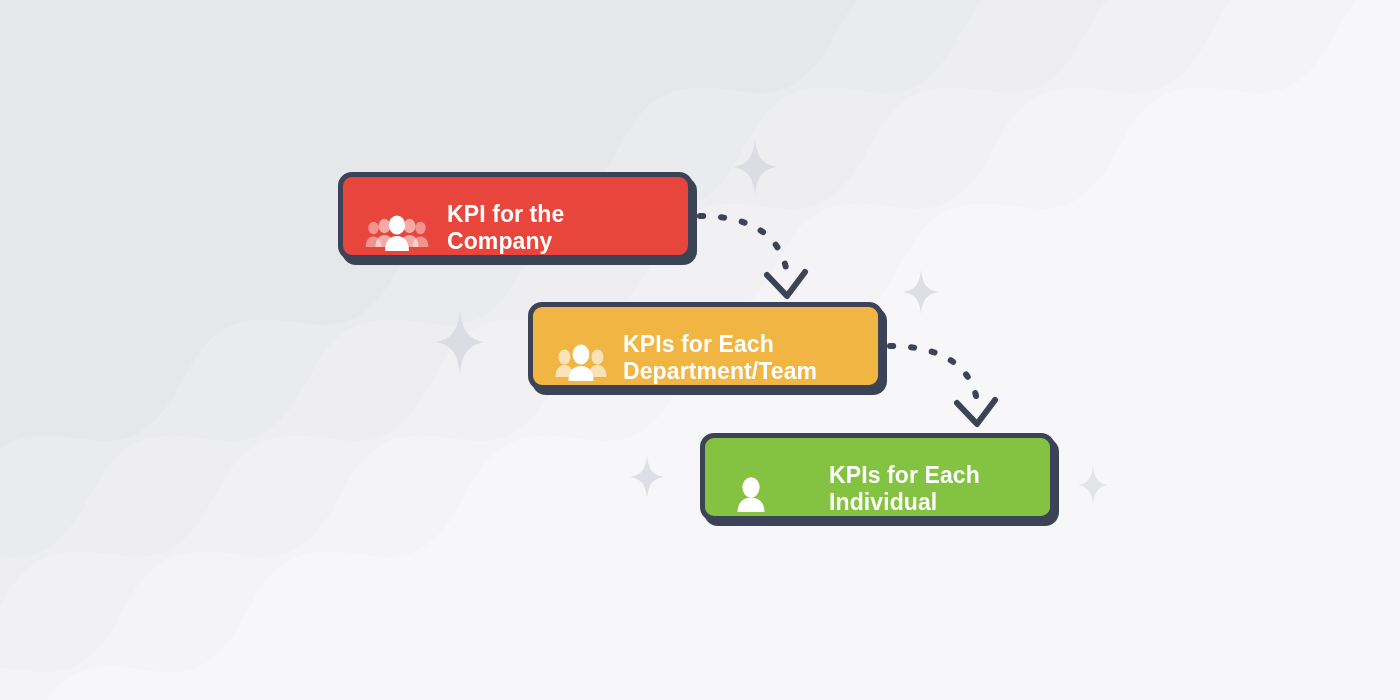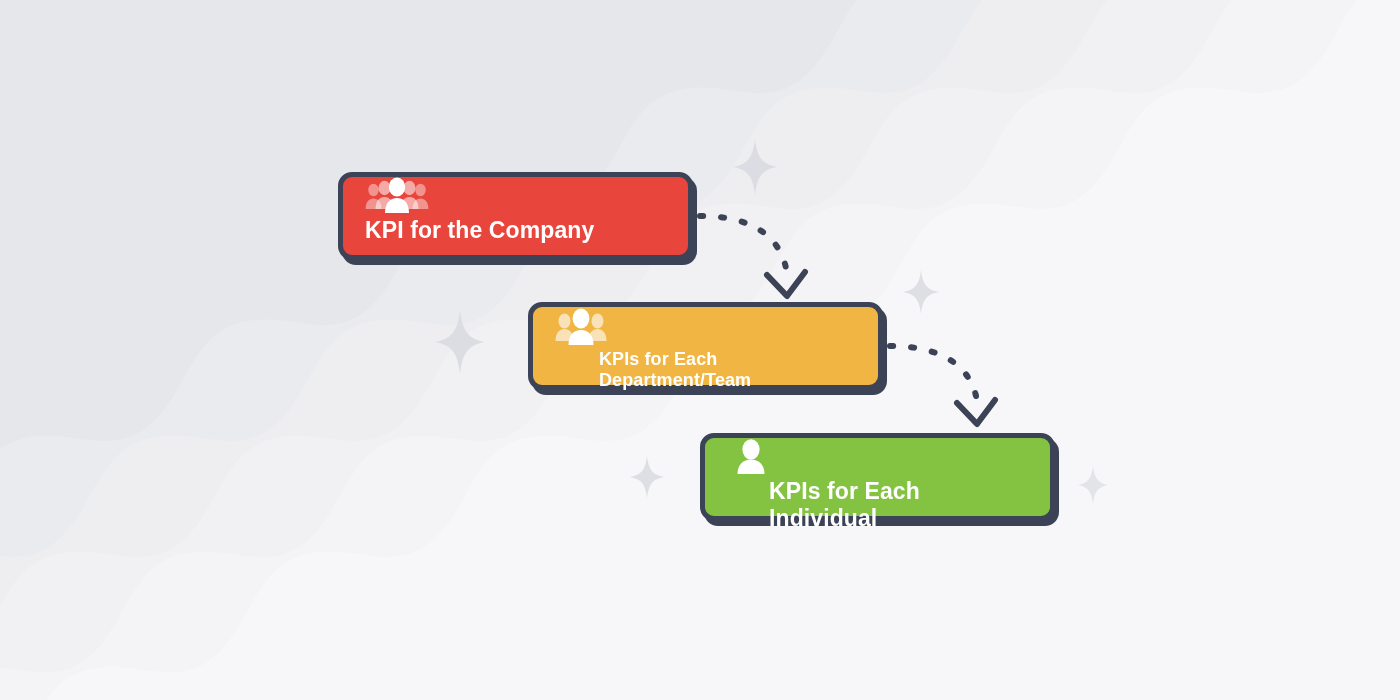--- a/index.html
+++ b/index.html
@@ -46,26 +46,25 @@
     height: 700px;
     display: block;
     pointer-events: none;
   }
 
   
   .node {
     position: absolute;
     box-sizing: border-box;
     display: flex;
-    align-items: flex-start;
+    align-items: flex-end;
     border-radius: 14px;
     border: 5px solid #3c4356;
     box-shadow: 4px 5px 0 0 #3c4356;
     padding: 0 20px 0 22px;
-    flex-direction: column;
   }
   .node-icon {
     flex: 0 0 auto;
     display: flex;
     align-items: center;
     justify-content: center;
     margin-right: 16px;
   }
   .node-label {
     color: #ffffff;
@@ -85,21 +84,21 @@
   #node-company .node-label { font-size: 23px; }
   #node-company .node-icon { margin-right: 18px; }
 
   #node-department {
     left: 528px;
     top: 302px;
     width: 355px;
     height: 88px;
     background: #f0b542;
   }
-  #node-department .node-label { font-size: 18px; margin-left: 44px; }
+  #node-department .node-label { font-size: 23px; }
 
   #node-individual {
     left: 700px;
     top: 433px;
     width: 355px;
     height: 88px;
     background: #84c341;
   }
   #node-individual .node-label { font-size: 23px; margin-left: 42px; }
   #node-individual .node-icon { margin-right: 20px; margin-left: 8px; }

